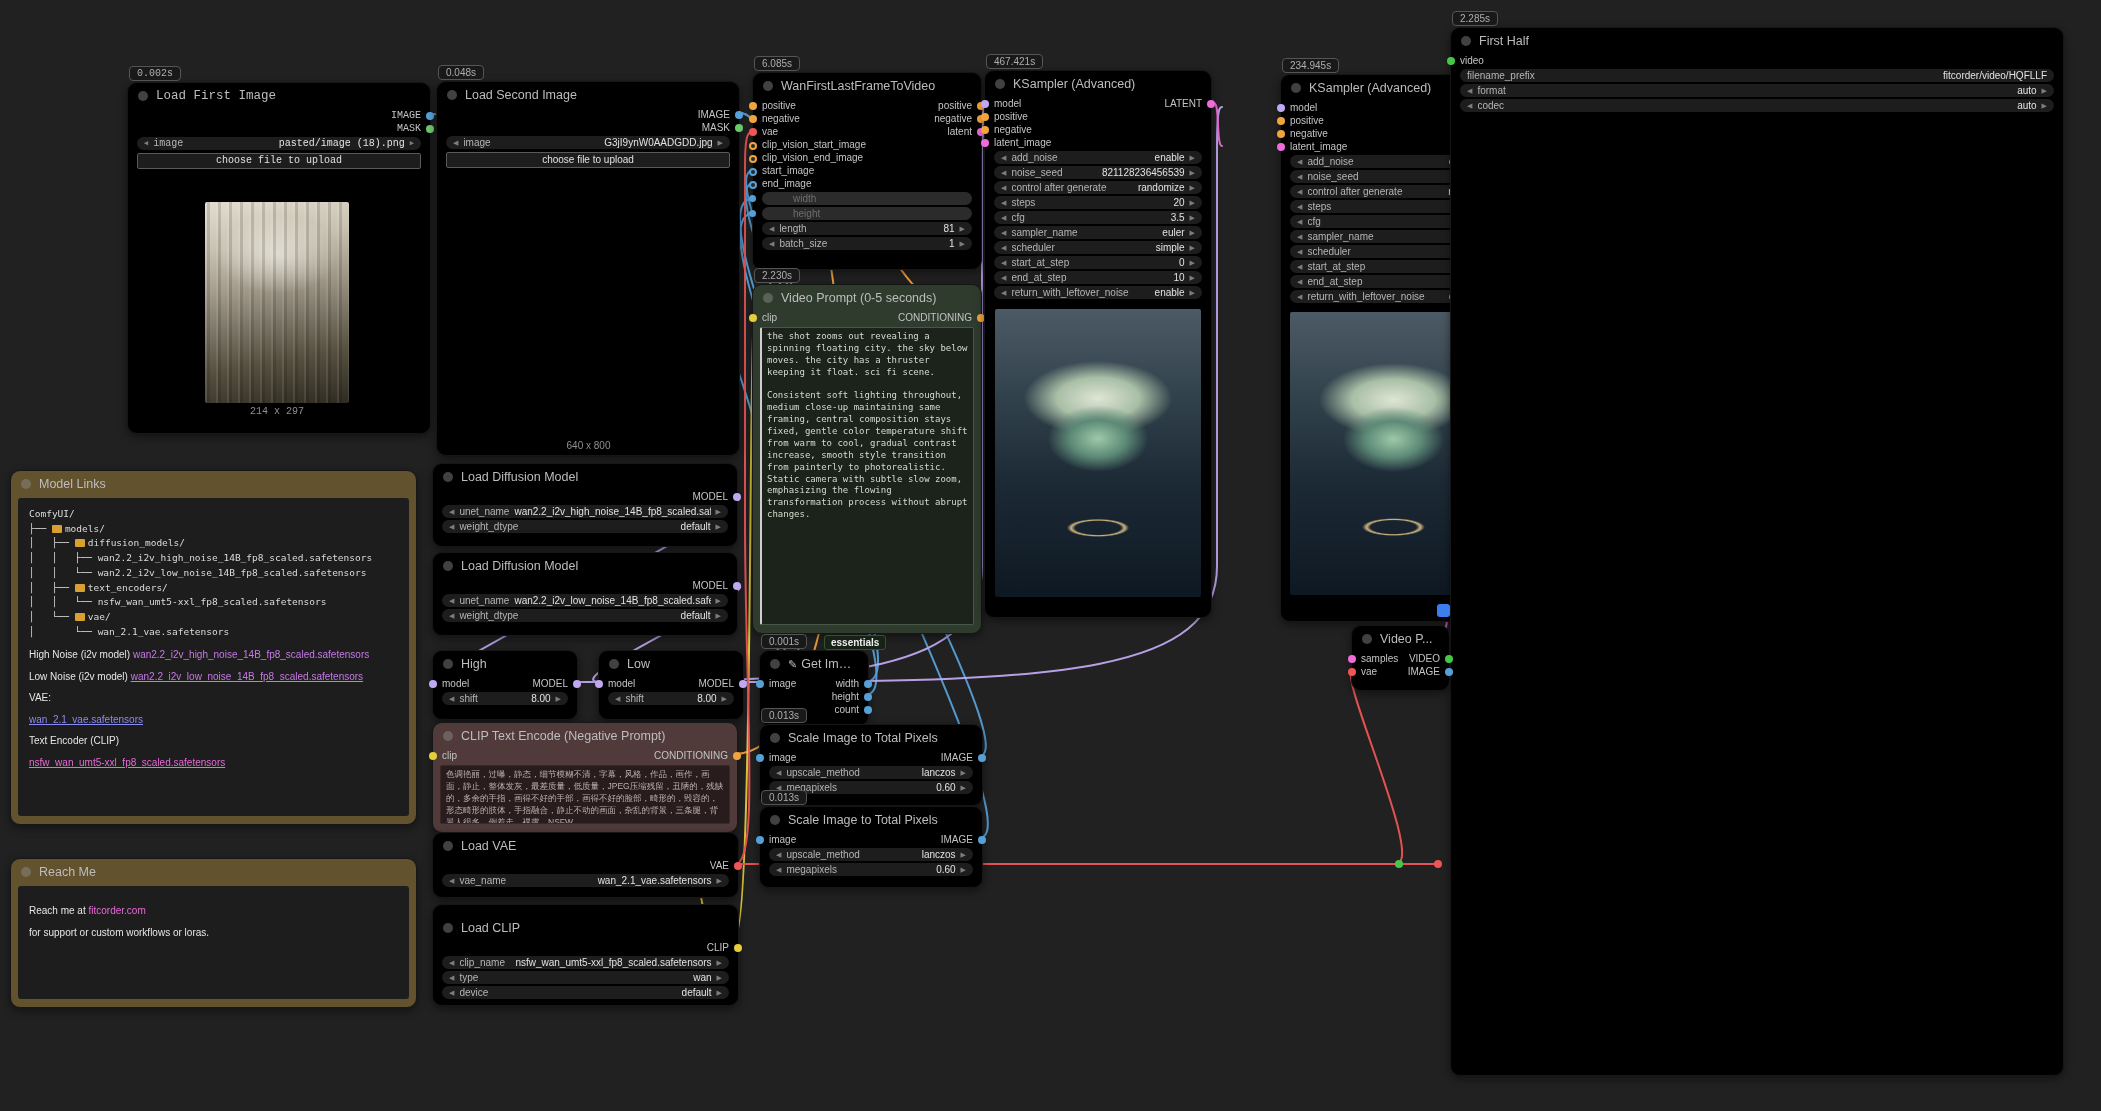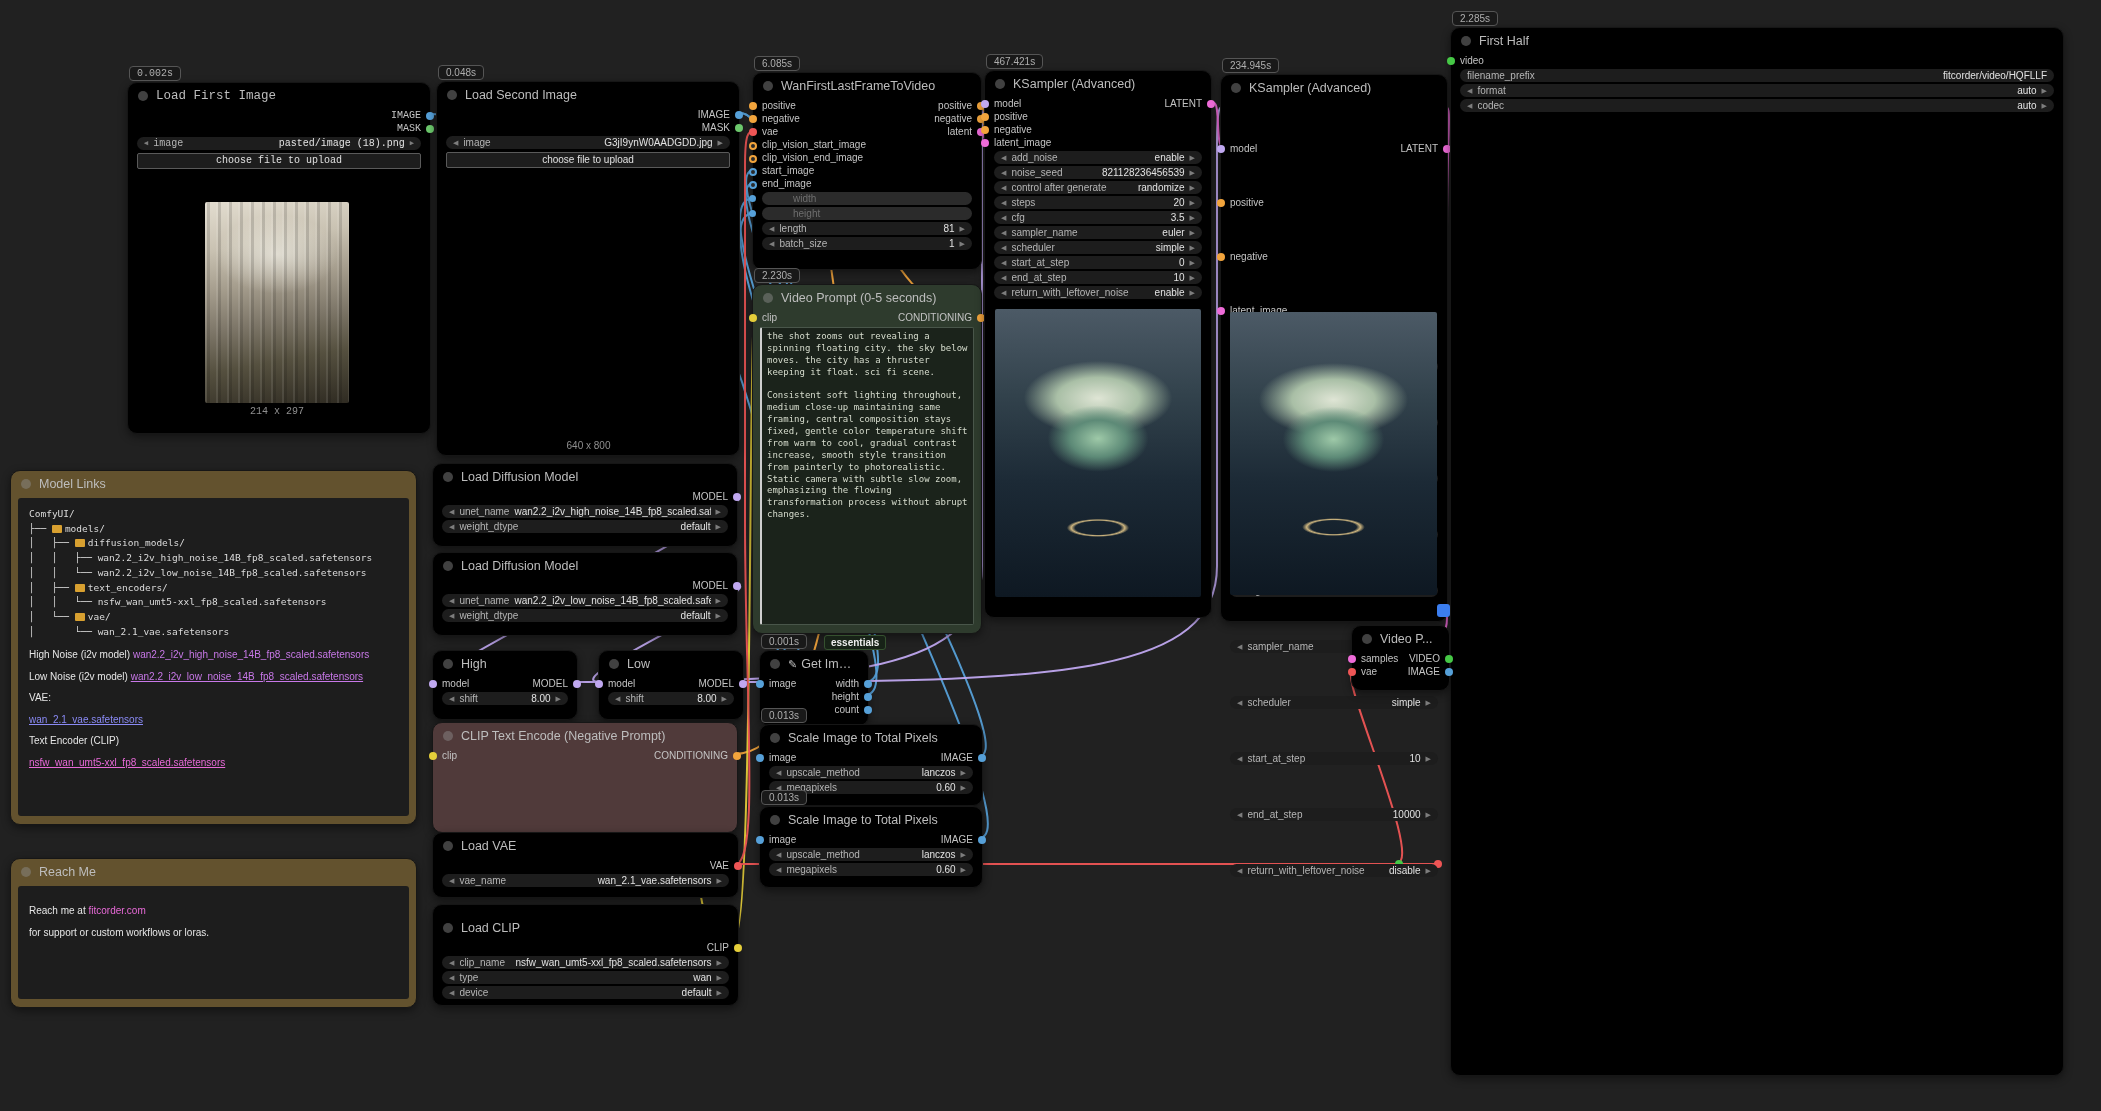--- a/index.html
+++ b/index.html
@@ -330,21 +330,21 @@
         <span class="arr">▶</span>
       </div>
       <div class="widget">
         <span class="arr">◀</span>
         <span class="wname">return_with_leftover_noise</span>
         <span class="wval">enable</span>
         <span class="arr">▶</span>
       </div>
       <div class="preview p-cityteal" style="left: 10px; top: 238px; width: 206px; height: 288px;"></div>
     </div>
-    <div class="node" style="left: 1220px; top: 74px; width: 226px; height: 540px; gap: 41px;">
+    <div class="node" style="left: 1280px; top: 74px; width: 226px; height: 540px;">
       <div class="badge">234.945s</div>
       <div class="nhead">
         <span class="cdot"></span>
         <span class="ntitle">KSampler (Advanced)</span>
       </div>
       <div class="iorow">
         <span class="dot din" style="background: rgb(192, 168, 240);"></span>
         <span class="lbl">model</span>
         <span class="lbl out">LATENT</span>
         <span class="dot dout" style="background: rgb(238, 107, 216);"></span>
@@ -570,20 +570,21 @@
       <div class="nhead">
         <span class="cdot"></span>
         <span class="ntitle">CLIP Text Encode (Negative Prompt)</span>
       </div>
       <div class="iorow">
         <span class="dot din" style="background: rgb(229, 206, 58);"></span>
         <span class="lbl">clip</span>
         <span class="lbl out">CONDITIONING</span>
         <span class="dot dout" style="background: rgb(242, 164, 60);"></span>
       </div>
+      <div class="ta">色调艳丽，过曝，静态，细节模糊不清，字幕，风格，作品，画作，画面，静止，整体发灰，最差质量，低质量，JPEG压缩残留，丑陋的，残缺的，多余的手指，画得不好的手部，画得不好的脸部，畸形的，毁容的，形态畸形的肢体，手指融合，静止不动的画面，杂乱的背景，三条腿，背景人很多，倒着走，裸露，NSFW</div>
     </div>
     <div class="node" style="left: 432px; top: 832px; width: 305px; height: 58px;">
       <div class="nhead">
         <span class="cdot"></span>
         <span class="ntitle">Load VAE</span>
       </div>
       <div class="iorow">
         <span class="lbl"></span>
         <span class="lbl out">VAE</span>
         <span class="dot dout" style="background: rgb(238, 85, 85);"></span>

